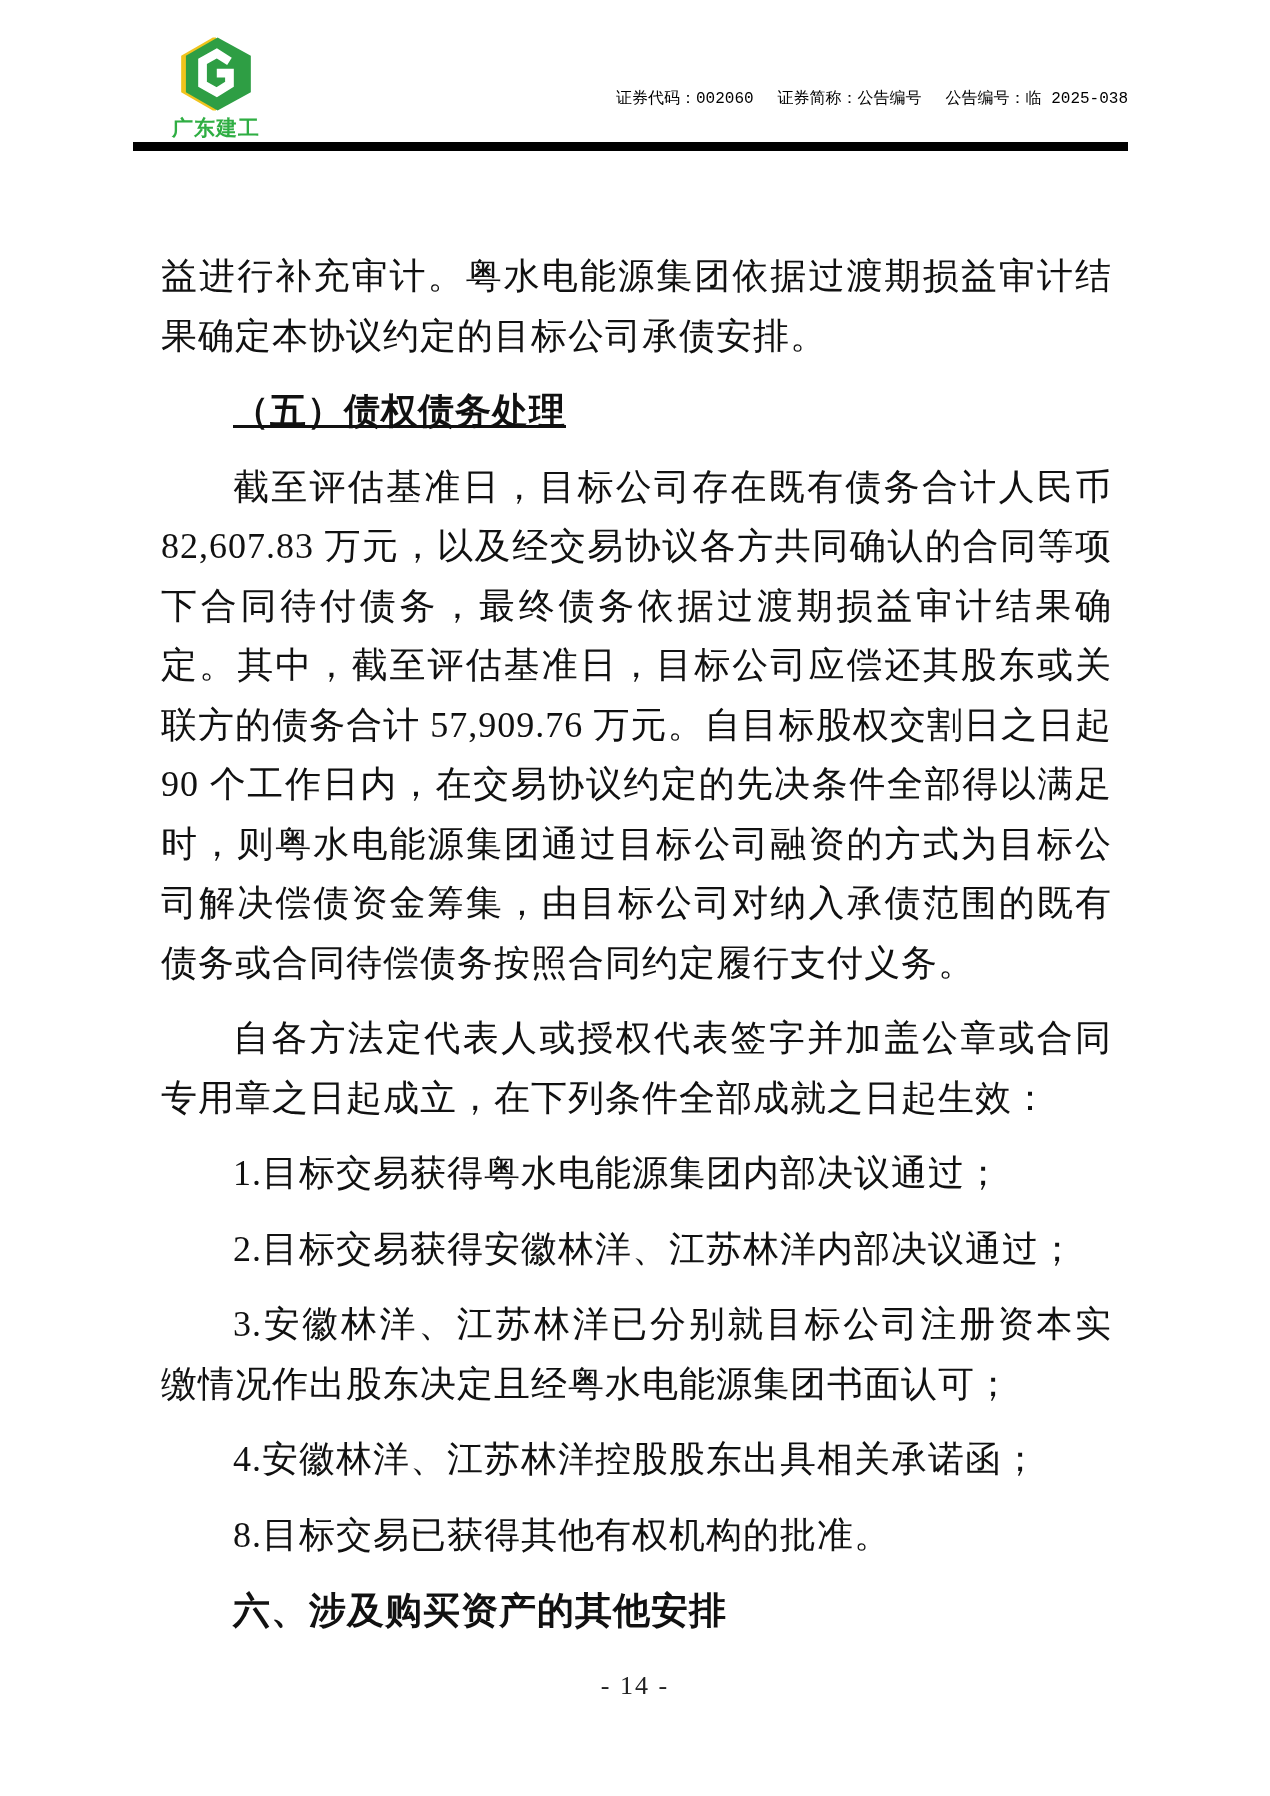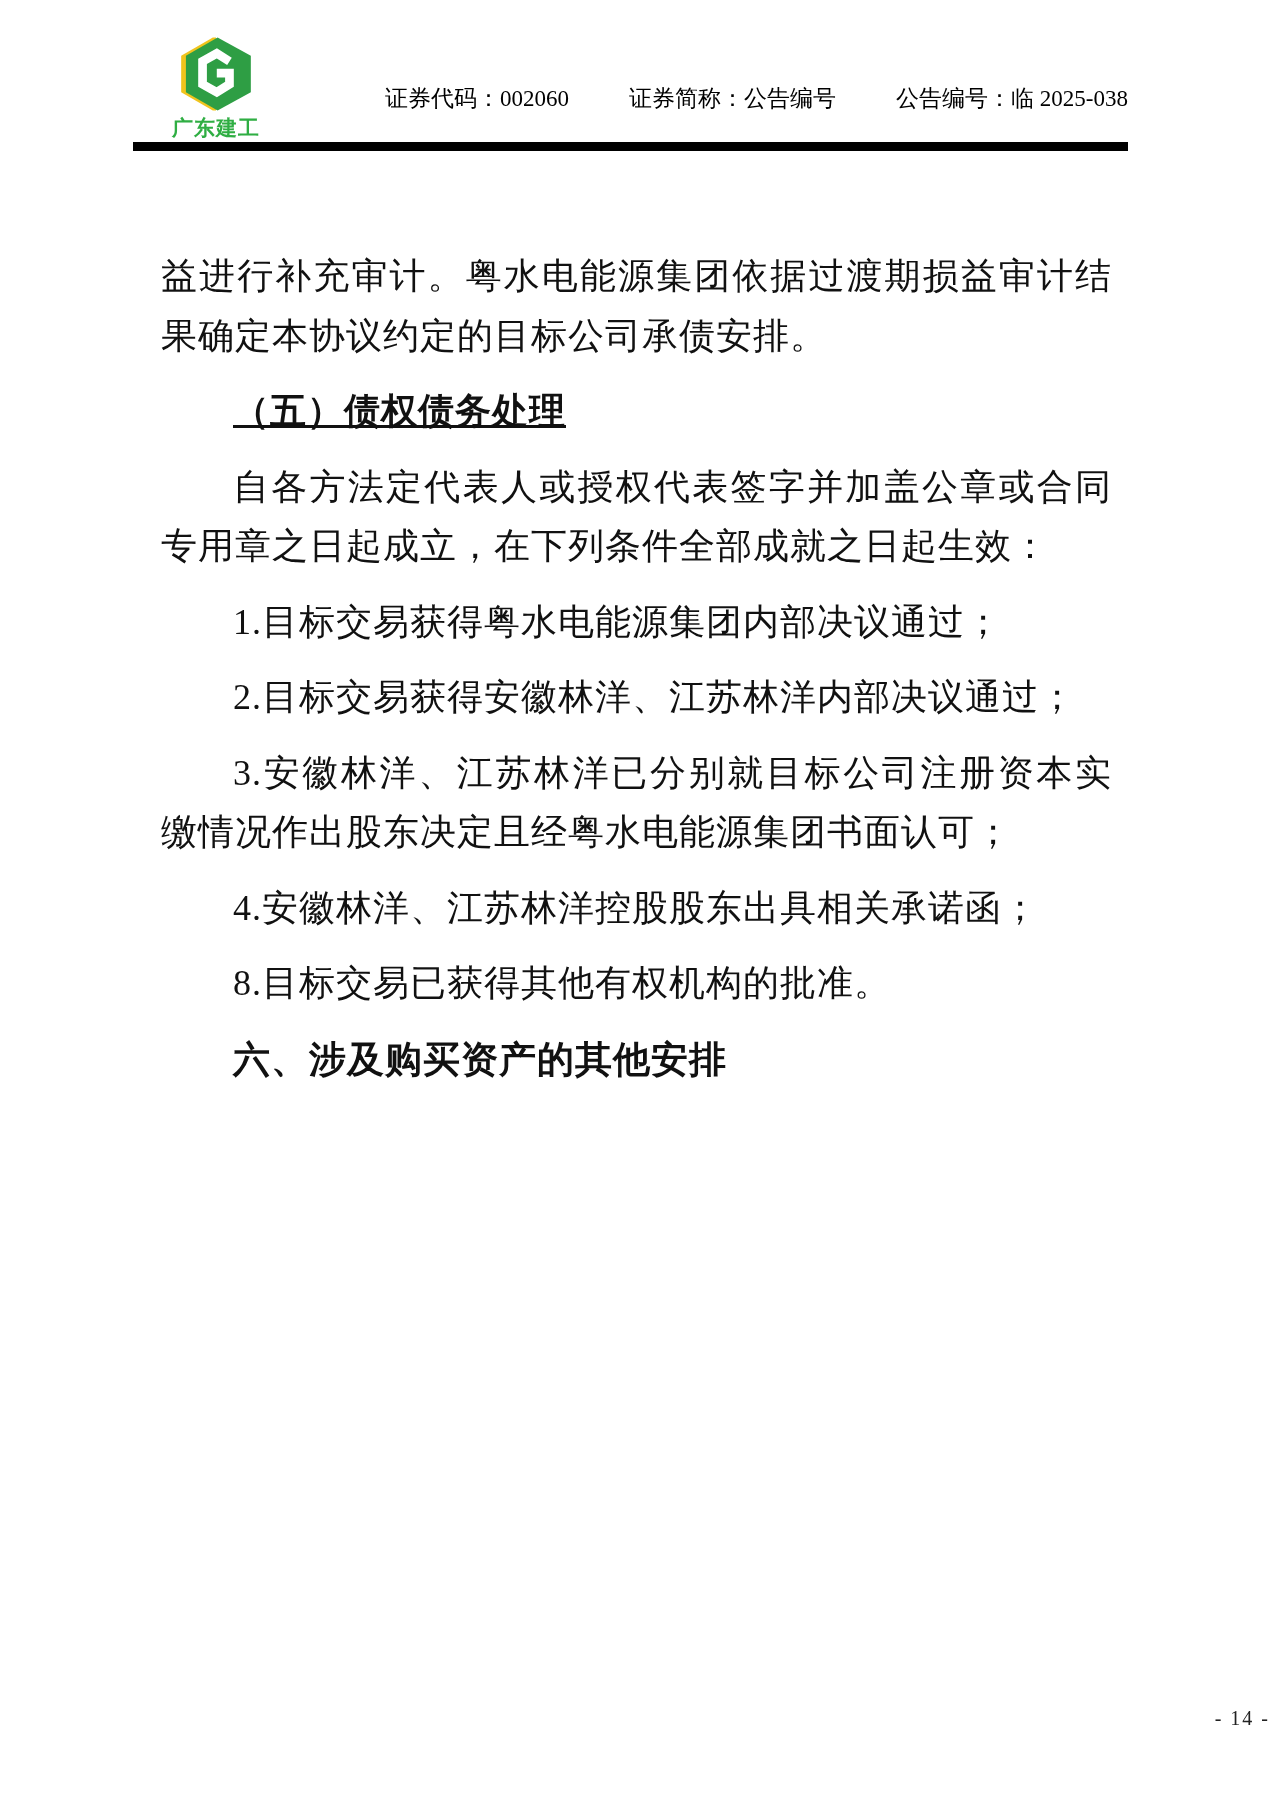--- a/index.html
+++ b/index.html
@@ -29,25 +29,26 @@
     font-size: 21px;
     letter-spacing: 1px;
     color: #2fae43;
     white-space: nowrap;
   }
   .header-info {
     position: absolute;
     top: 86px;
     right: 142px;
     display: flex;
-    gap: 60px;
-    font-size: 23px;
+    gap: 24px;
+    font-size: 16px;
     line-height: 26px;
     color: #000000;
     white-space: nowrap;
+    font-family: Liberation Mono, monospace;
   }
   .divider-rule {
     position: absolute;
     left: 133px;
     top: 142px;
     width: 995px;
     height: 9px;
     background: #000000;
   }
 
@@ -72,26 +73,25 @@
     font-weight: 700;
     font-size: 37px;
   }
 
   
   .footer {
     position: absolute;
     left: 0;
     top: 1666px;
     width: 1270px;
-    text-align: right;
-    font-size: 20px;
+    text-align: center;
+    font-size: 26px;
     line-height: 40px;
     color: #222222;
     letter-spacing: 2px;
-    margin-top: 32px;
   }
 </style>
 </head>
 <body>
 
 <div class="page">
 
   <div class="logo">
     <svg width="80" height="76" viewBox="0 0 100 96">
 
@@ -108,20 +108,21 @@
     <span>证券代码：002060</span>
     <span>证券简称：公告编号</span>
     <span>公告编号：临 2025-038</span>
   </div>
 
   <div class="divider-rule"></div>
 
   <div class="content">
     <p class="p-continuation">益进行补充审计。粤水电能源集团依据过渡期损益审计结果确定本协议约定的目标公司承债安排。</p>
     <p class="p-subheading">（五）债权债务处理</p>
+    <p class="p-indent">截至评估基准日，目标公司存在既有债务合计人民币 82,607.83 万元，以及经交易协议各方共同确认的合同等项下合同待付债务，最终债务依据过渡期损益审计结果确定。其中，截至评估基准日，目标公司应偿还其股东或关联方的债务合计 57,909.76 万元。自目标股权交割日之日起 90 个工作日内，在交易协议约定的先决条件全部得以满足时，则粤水电能源集团通过目标公司融资的方式为目标公司解决偿债资金筹集，由目标公司对纳入承债范围的既有债务或合同待偿债务按照合同约定履行支付义务。</p>
     <p class="p-indent">自各方法定代表人或授权代表签字并加盖公章或合同专用章之日起成立，在下列条件全部成就之日起生效：</p>
     <p class="p-indent">1.目标交易获得粤水电能源集团内部决议通过；</p>
     <p class="p-indent">2.目标交易获得安徽林洋、江苏林洋内部决议通过；</p>
     <p class="p-indent">3.安徽林洋、江苏林洋已分别就目标公司注册资本实缴情况作出股东决定且经粤水电能源集团书面认可；</p>
     <p class="p-indent">4.安徽林洋、江苏林洋控股股东出具相关承诺函；</p>
     <p class="p-indent">8.目标交易已获得其他有权机构的批准。</p>
     <p class="p-section-heading">六、涉及购买资产的其他安排</p>
   </div>
 
   <div class="footer">- 14 -</div>

